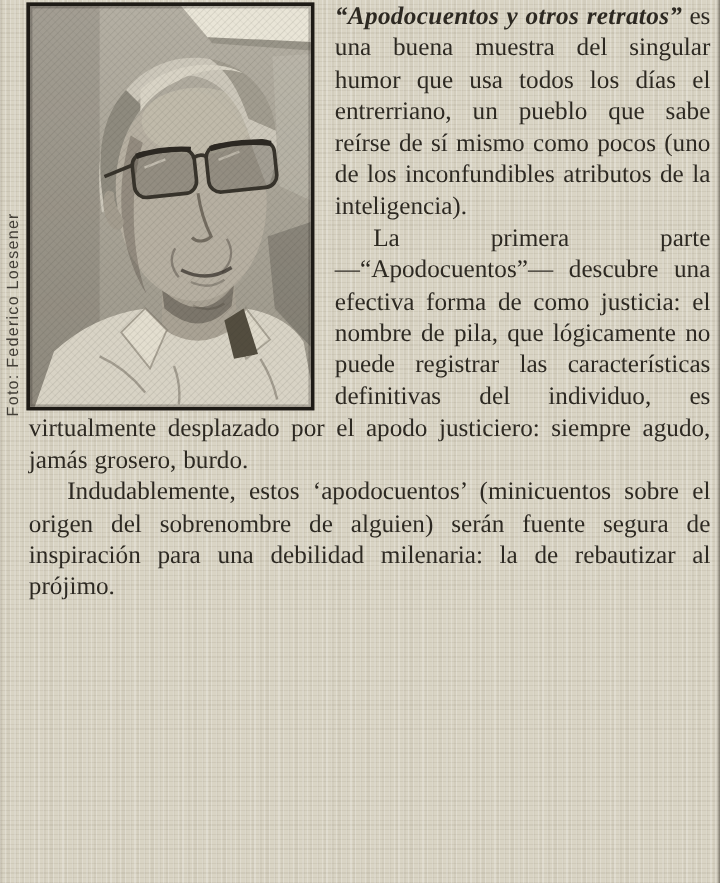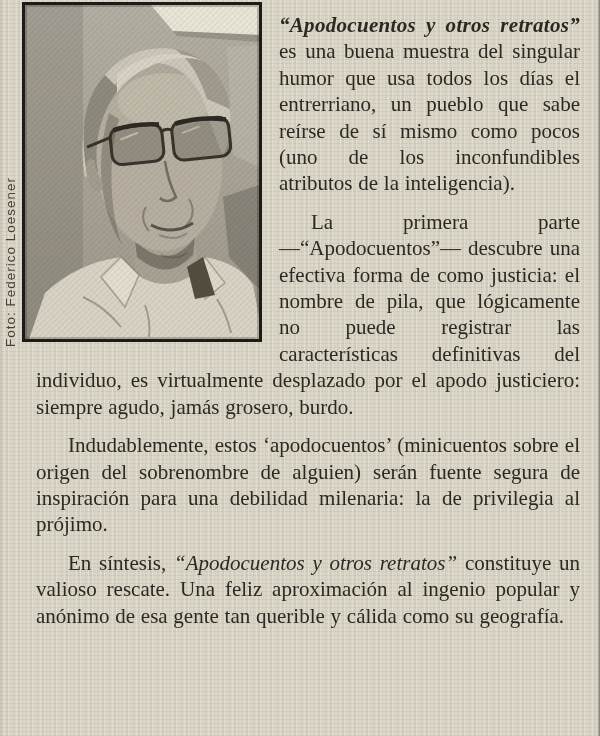--- a/index.html
+++ b/index.html
@@ -31,21 +31,21 @@
     margin:0; padding:0;
   }
   .photo-frame{
     margin-top:2px;
     margin-left:-2px;
     width:234px; height:334px;
     border:3px solid #1e1b16;
     background:#aca79b;
   }
   .photo-frame svg{display:block;}
-  p.para{margin:12px; padding:0;}
+  p.para{margin:0; padding:0;}
   p.indent{text-indent:32px;}
   .book-title-bold{font-weight:bold; font-style:italic; letter-spacing:0.3px;}
   .book-title-italic{font-style:italic;}
   .credit-vert{
     position:absolute;
     left:3px; top:347px;
     transform:rotate(-90deg);
     transform-origin:0 0;
     white-space:nowrap;
     font-family:"Liberation Sans","DejaVu Sans",sans-serif;
@@ -142,22 +142,21 @@
           <rect width="234" height="334" fill="url(#ht2)"></rect>
           <rect x="1" y="1" width="232" height="332" fill="none" stroke="rgba(40,36,30,0.25)" stroke-width="2"></rect>
         </svg>
       </div>
     </figure>
 
     <p class="para"><span class="book-title-bold">“Apodocuentos y otros retratos”</span><span> es una buena muestra del singular humor que usa todos los días el entrerriano, un pueblo que sabe reírse de sí mismo como pocos (uno de los inconfundibles atributos de la inteligencia).</span></p>
 
     <p class="para indent">La primera parte —“Apodocuentos”— descubre una efectiva forma de como justicia: el nombre de pila, que lógicamente no puede registrar las características definitivas del individuo, es virtualmente desplazado por el apodo justiciero: siempre agudo, jamás grosero, burdo.</p>
 
-    <p class="para indent">Indudablemente, estos ‘apodocuentos’ (minicuentos sobre el origen del sobrenombre de alguien) serán fuente segura de inspiración para una debilidad milenaria: la de privilegia al prójimo.</p>
+    <p class="para indent">Indudablemente, estos ‘apodocuentos’ (minicuentos sobre el origen del sobrenombre de alguien) serán fuente segura de inspiración para una debilidad milenaria: la de rebautizar al prójimo.</p>
 
 
-    <p class="para indent"><span>En síntesis, </span><span class="book-title-italic">“Apodocuentos y otros retratos”</span><span> constituye un valioso rescate. Una feliz aproximación al ingenio popular y anónimo de esa gente tan querible y cálida como su geografía.</span></p>
 
   </div>
 
   <div class="edge-right"></div>
   <div class="edge-bottomleft"></div>
 </div>
 
 </body></html>

